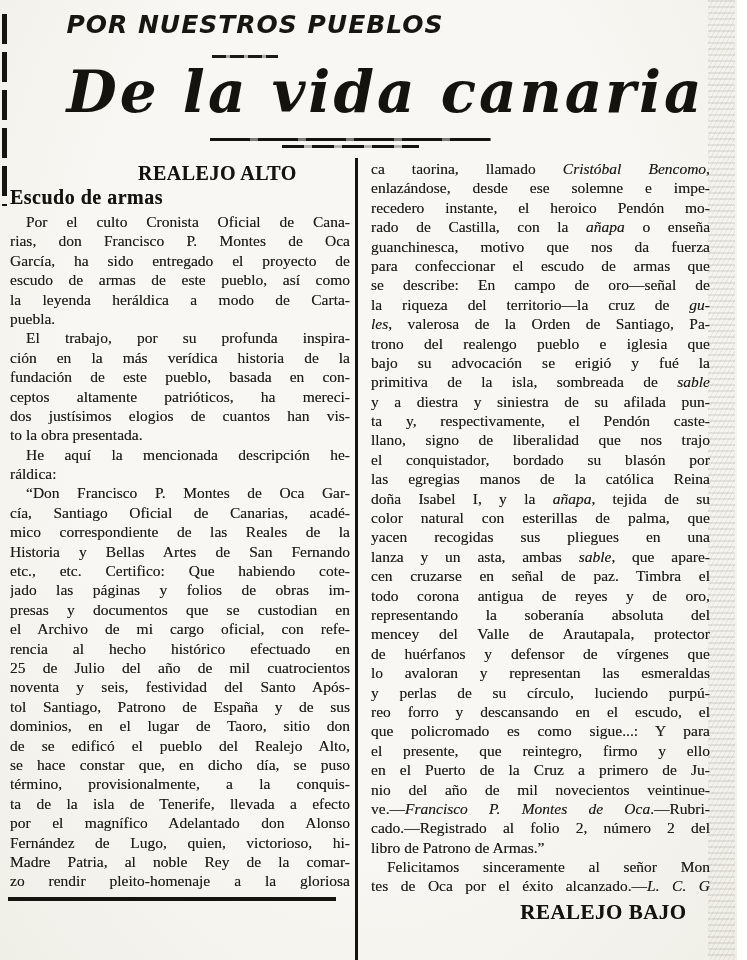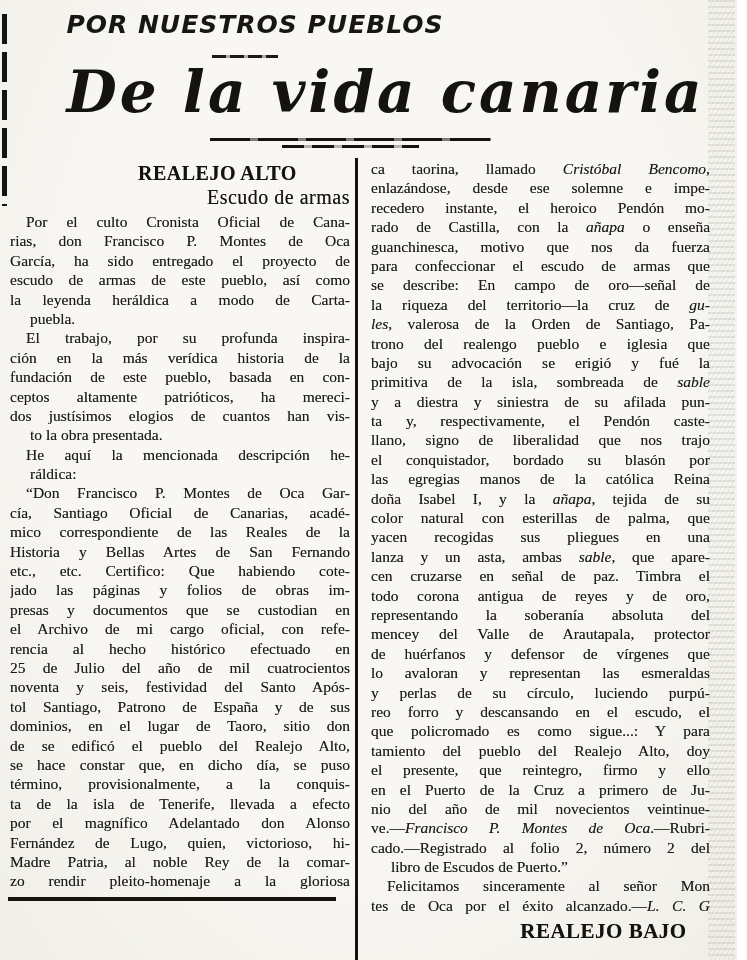--- a/index.html
+++ b/index.html
@@ -70,30 +70,30 @@
     text-shadow:0 0 .4px rgba(30,28,24,.55);
   }
   .col-left  { left:10px;  top:162px; width:340px; }
   .col-right { left:371px; top:159px; width:339px; }
   .col-heading {
     font-weight:bold; font-size:20px; line-height:23px;
     text-align:left; padding-left:128px; letter-spacing:.5px;
     color:#14130e;
   }
   .col-subheading {
-    font-weight:normal; font-size:20px; line-height:24px;
-    text-align:right; margin-bottom:3px; letter-spacing:.5px;
+    font-weight:bold; font-size:20px; line-height:24px;
+    text-align:left; margin-bottom:3px; letter-spacing:.5px;
     color:#14130e;
   }
   .para { margin:0; }
   .line {
     text-align:justify; text-align-last:justify;
     height:19.4px; overflow:hidden;
   }
-  .line.last   { text-align-last:left;margin-left:20px; }
+  .line.last   { text-align-last:left; }
   .line.indent { text-indent:16px; }
   .closing-heading {
     font-weight:bold; font-size:21px; line-height:24px;
     text-align:center; padding-left:126px; margin-top:4px;
     letter-spacing:.5px; color:#14130e;
   }
 </style>
 </head>
 <body>
 
@@ -187,27 +187,26 @@
           <div class="line">lanza y un asta, ambas <i>sable</i>, que apare-</div>
           <div class="line">cen cruzarse en señal de paz. Timbra el</div>
           <div class="line">todo corona antigua de reyes y de oro,</div>
           <div class="line">representando la soberanía absoluta del</div>
           <div class="line">mencey del Valle de Arautapala, protector</div>
           <div class="line">de huérfanos y defensor de vírgenes que</div>
           <div class="line">lo avaloran y representan las esmeraldas</div>
           <div class="line">y perlas de su círculo, luciendo purpú-</div>
           <div class="line">reo forro y descansando en el escudo, el</div>
           <div class="line">que policromado es como sigue...: Y para</div>
-          <div class="line">tamiento del pueblo del Realejo Alto, doy</div>
           <div class="line">el presente, que reintegro, firmo y ello</div>
           <div class="line">en el Puerto de la Cruz a primero de Ju-</div>
           <div class="line">nio del año de mil novecientos veintinue-</div>
           <div class="line">ve.—<i>Francisco P. Montes de Oca</i>.—Rubri-</div>
           <div class="line">cado.—Registrado al folio 2, número 2 del</div>
-          <div class="line last">libro de Escudos de Puerto.”</div>
+          <div class="line last">libro de Patrono de Armas.”</div>
         </div>
         <div class="para">
           <div class="line indent">Felicitamos sinceramente al señor Mon</div>
           <div class="line">tes de Oca por el éxito alcanzado.—<i>L. C. G</i></div>
         </div>
       </div>
     <div class="closing-heading">REALEJO BAJO</div>
   </div>
 
   <div class="edge-noise"></div>

